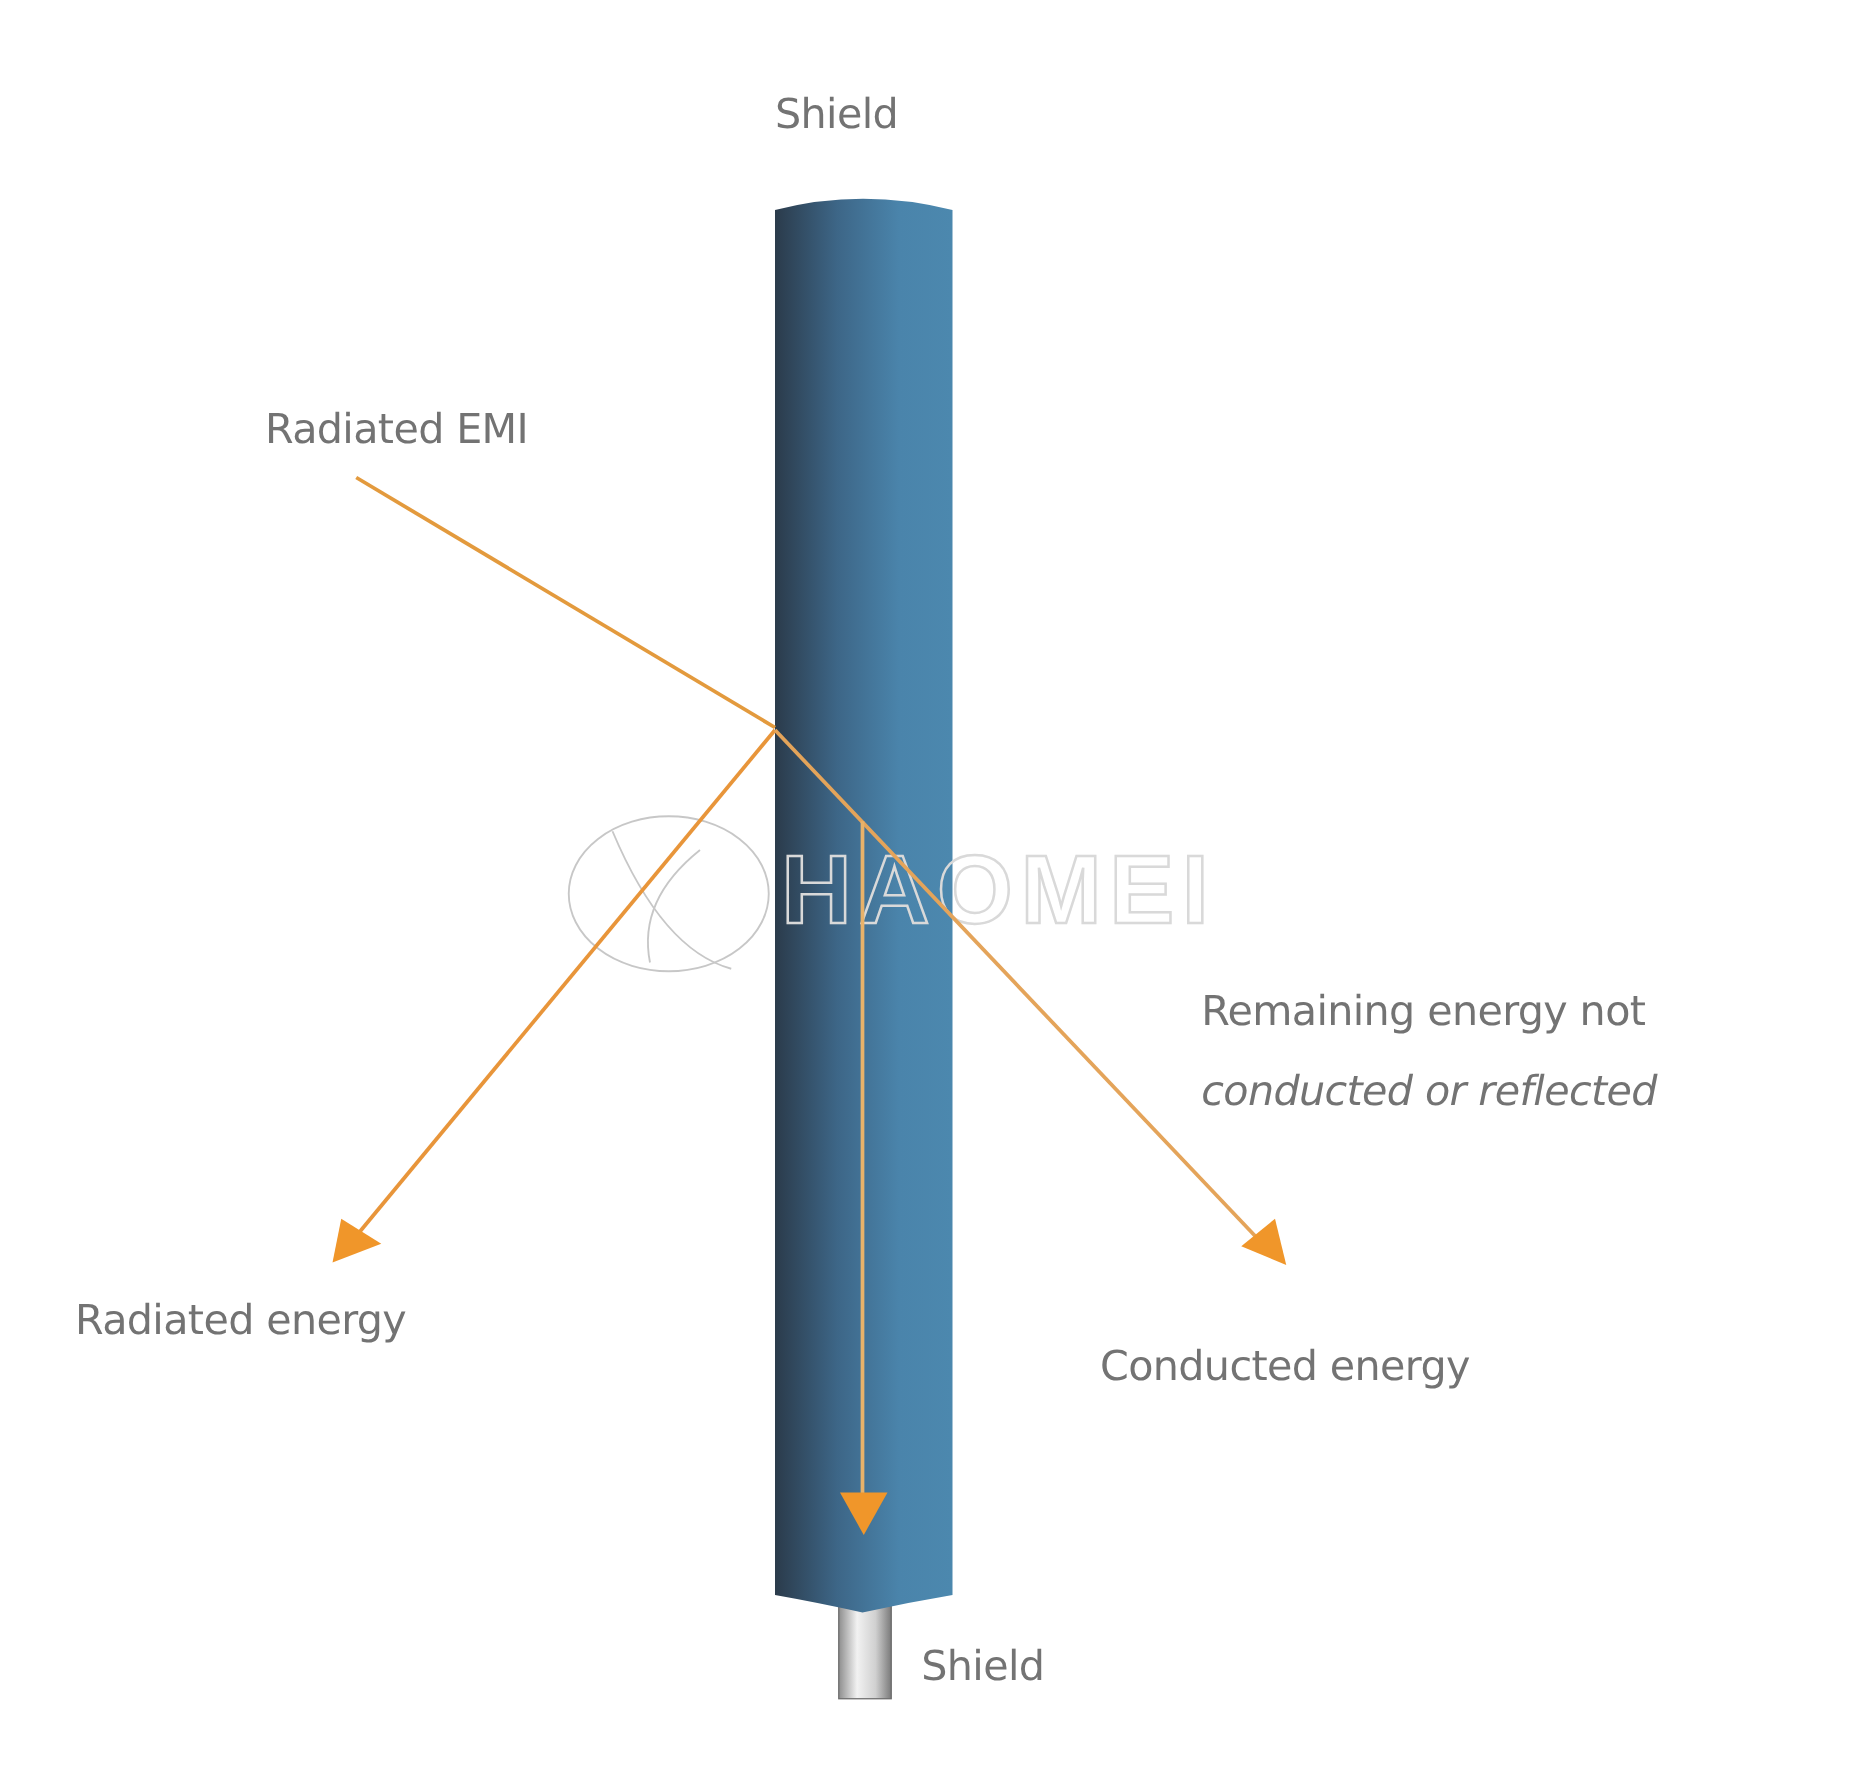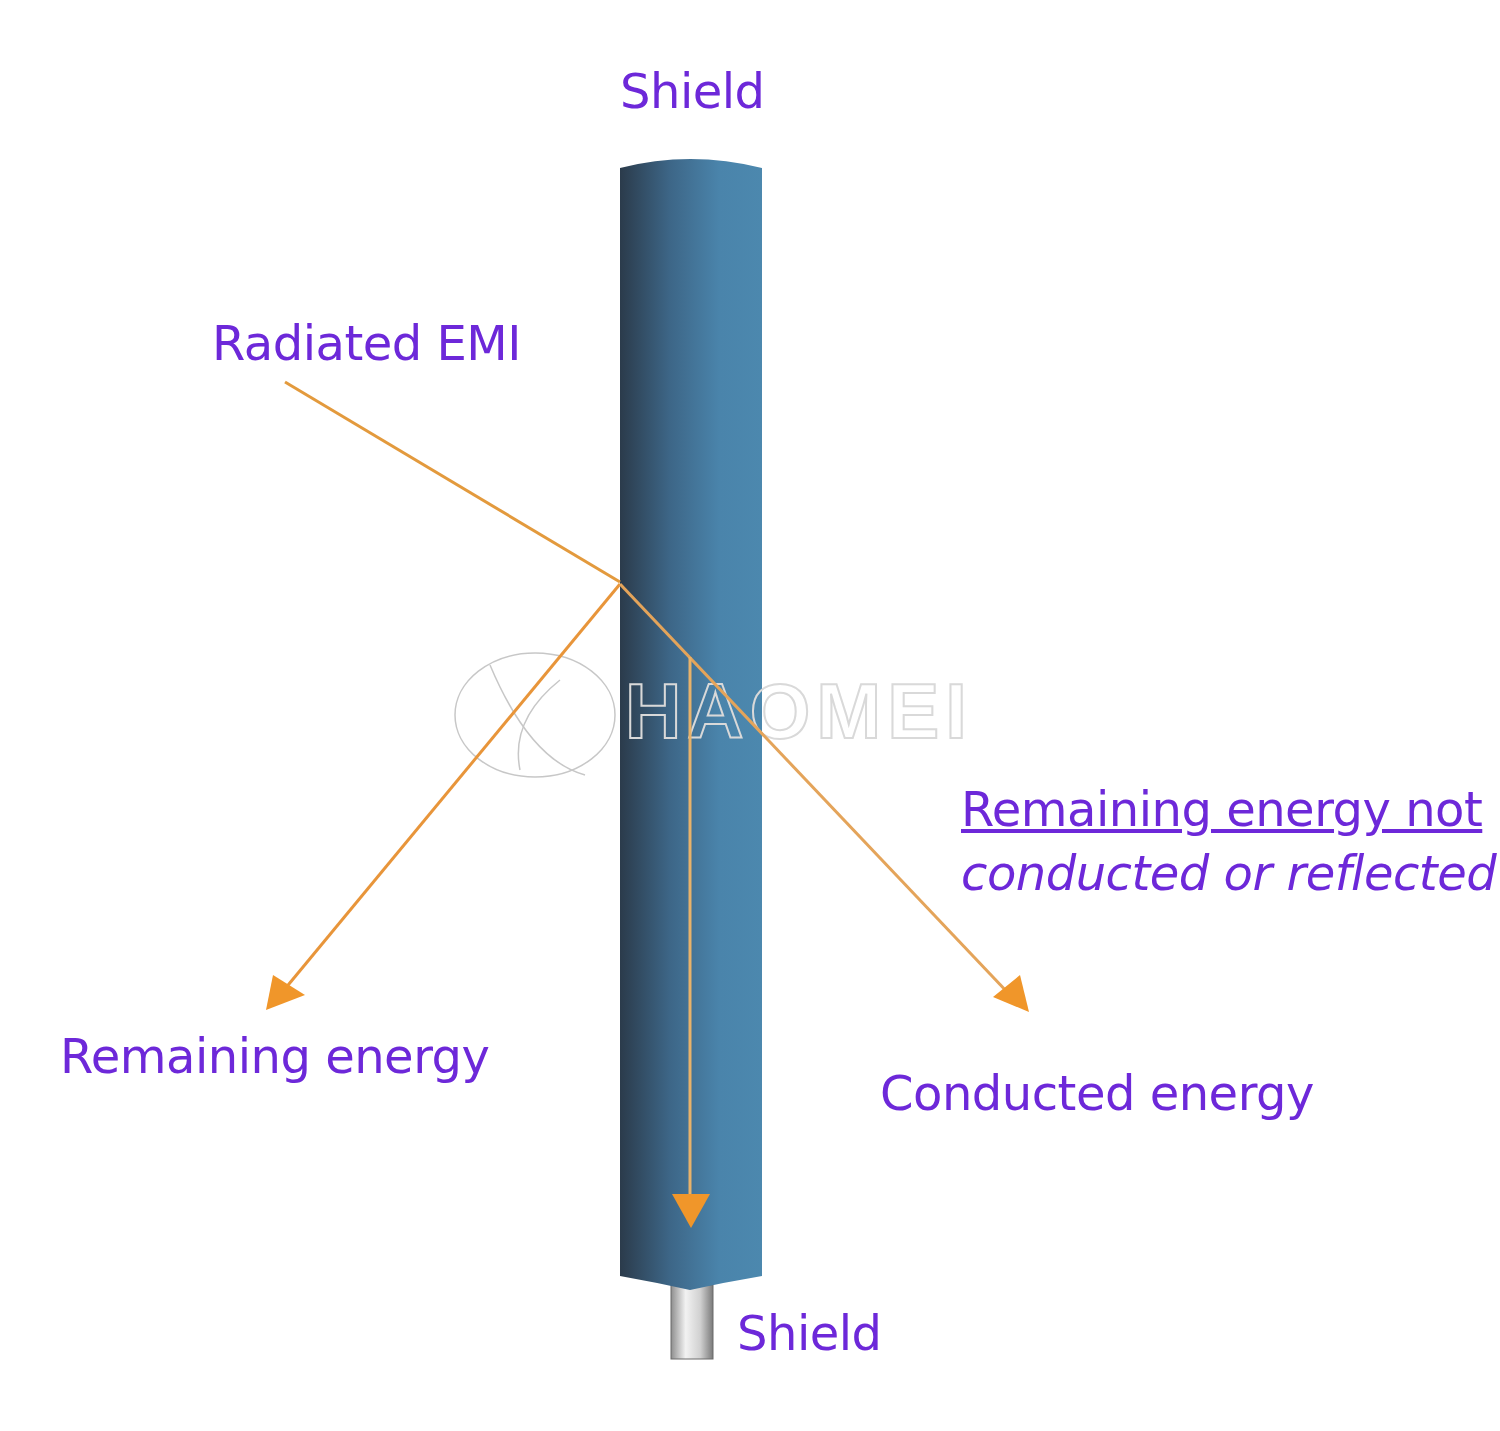--- a/index.html
+++ b/index.html
@@ -1,22 +1,22 @@
 <!DOCTYPE html>
 <html><head>
   <meta charset="utf-8">
   <style>
     html, body { margin: 0; padding: 0; background: #ffffff; }
     body { width: 1500px; height: 1431px; position: relative; overflow: hidden; }
     #diagram { position: absolute; left: 0; top: 0; width: 1500px; height: 1431px; }
     .label {
       position: absolute;
       font-family: "DejaVu Sans", sans-serif;
-      color: #6d28d9;
-      font-size: 48px;
+      color: #737373;
+      font-size: 33px;
       line-height: 62px;
       white-space: nowrap;
       letter-spacing: -0.5px;
     }
     .watermark-text {
       font-family: "Liberation Sans", sans-serif;
       font-weight: bold;
     }
   </style>
 </head>
@@ -56,17 +56,17 @@
 
   <line x1="620" y1="584" x2="1010" y2="995" stroke="#e4a45a" stroke-width="3"></line>
   <polygon points="993,997 1020,975 1029,1012" fill="#f0962a"></polygon>
 
   <line x1="690" y1="657" x2="690" y2="1200" stroke="#e8b26a" stroke-width="3"></line>
   <polygon points="672,1194 710,1194 691,1228" fill="#f0962a"></polygon>
 </svg>
 
 <div class="label" style="left:620px; top:60px;">Shield</div>
 <div class="label" style="left:164px; top:312px;margin-left:48px;">Radiated EMI</div>
-<div class="label" style="left:961px; top:778px;text-decoration:underline;">Remaining energy not</div>
+<div class="label" style="left:961px; top:778px;">Remaining energy not</div>
 <div class="label" style="left:961px; top:842px;font-style:italic;">conducted or reflected</div>
-<div class="label" style="left:60px; top:1025px;">Remaining energy</div>
+<div class="label" style="left:60px; top:1025px;">Radiated energy</div>
 <div class="label" style="left:853px; top:1062px;margin-left:27px;">Conducted energy</div>
 <div class="label" style="left:737px; top:1302px;">Shield</div>
 
 </body></html>

